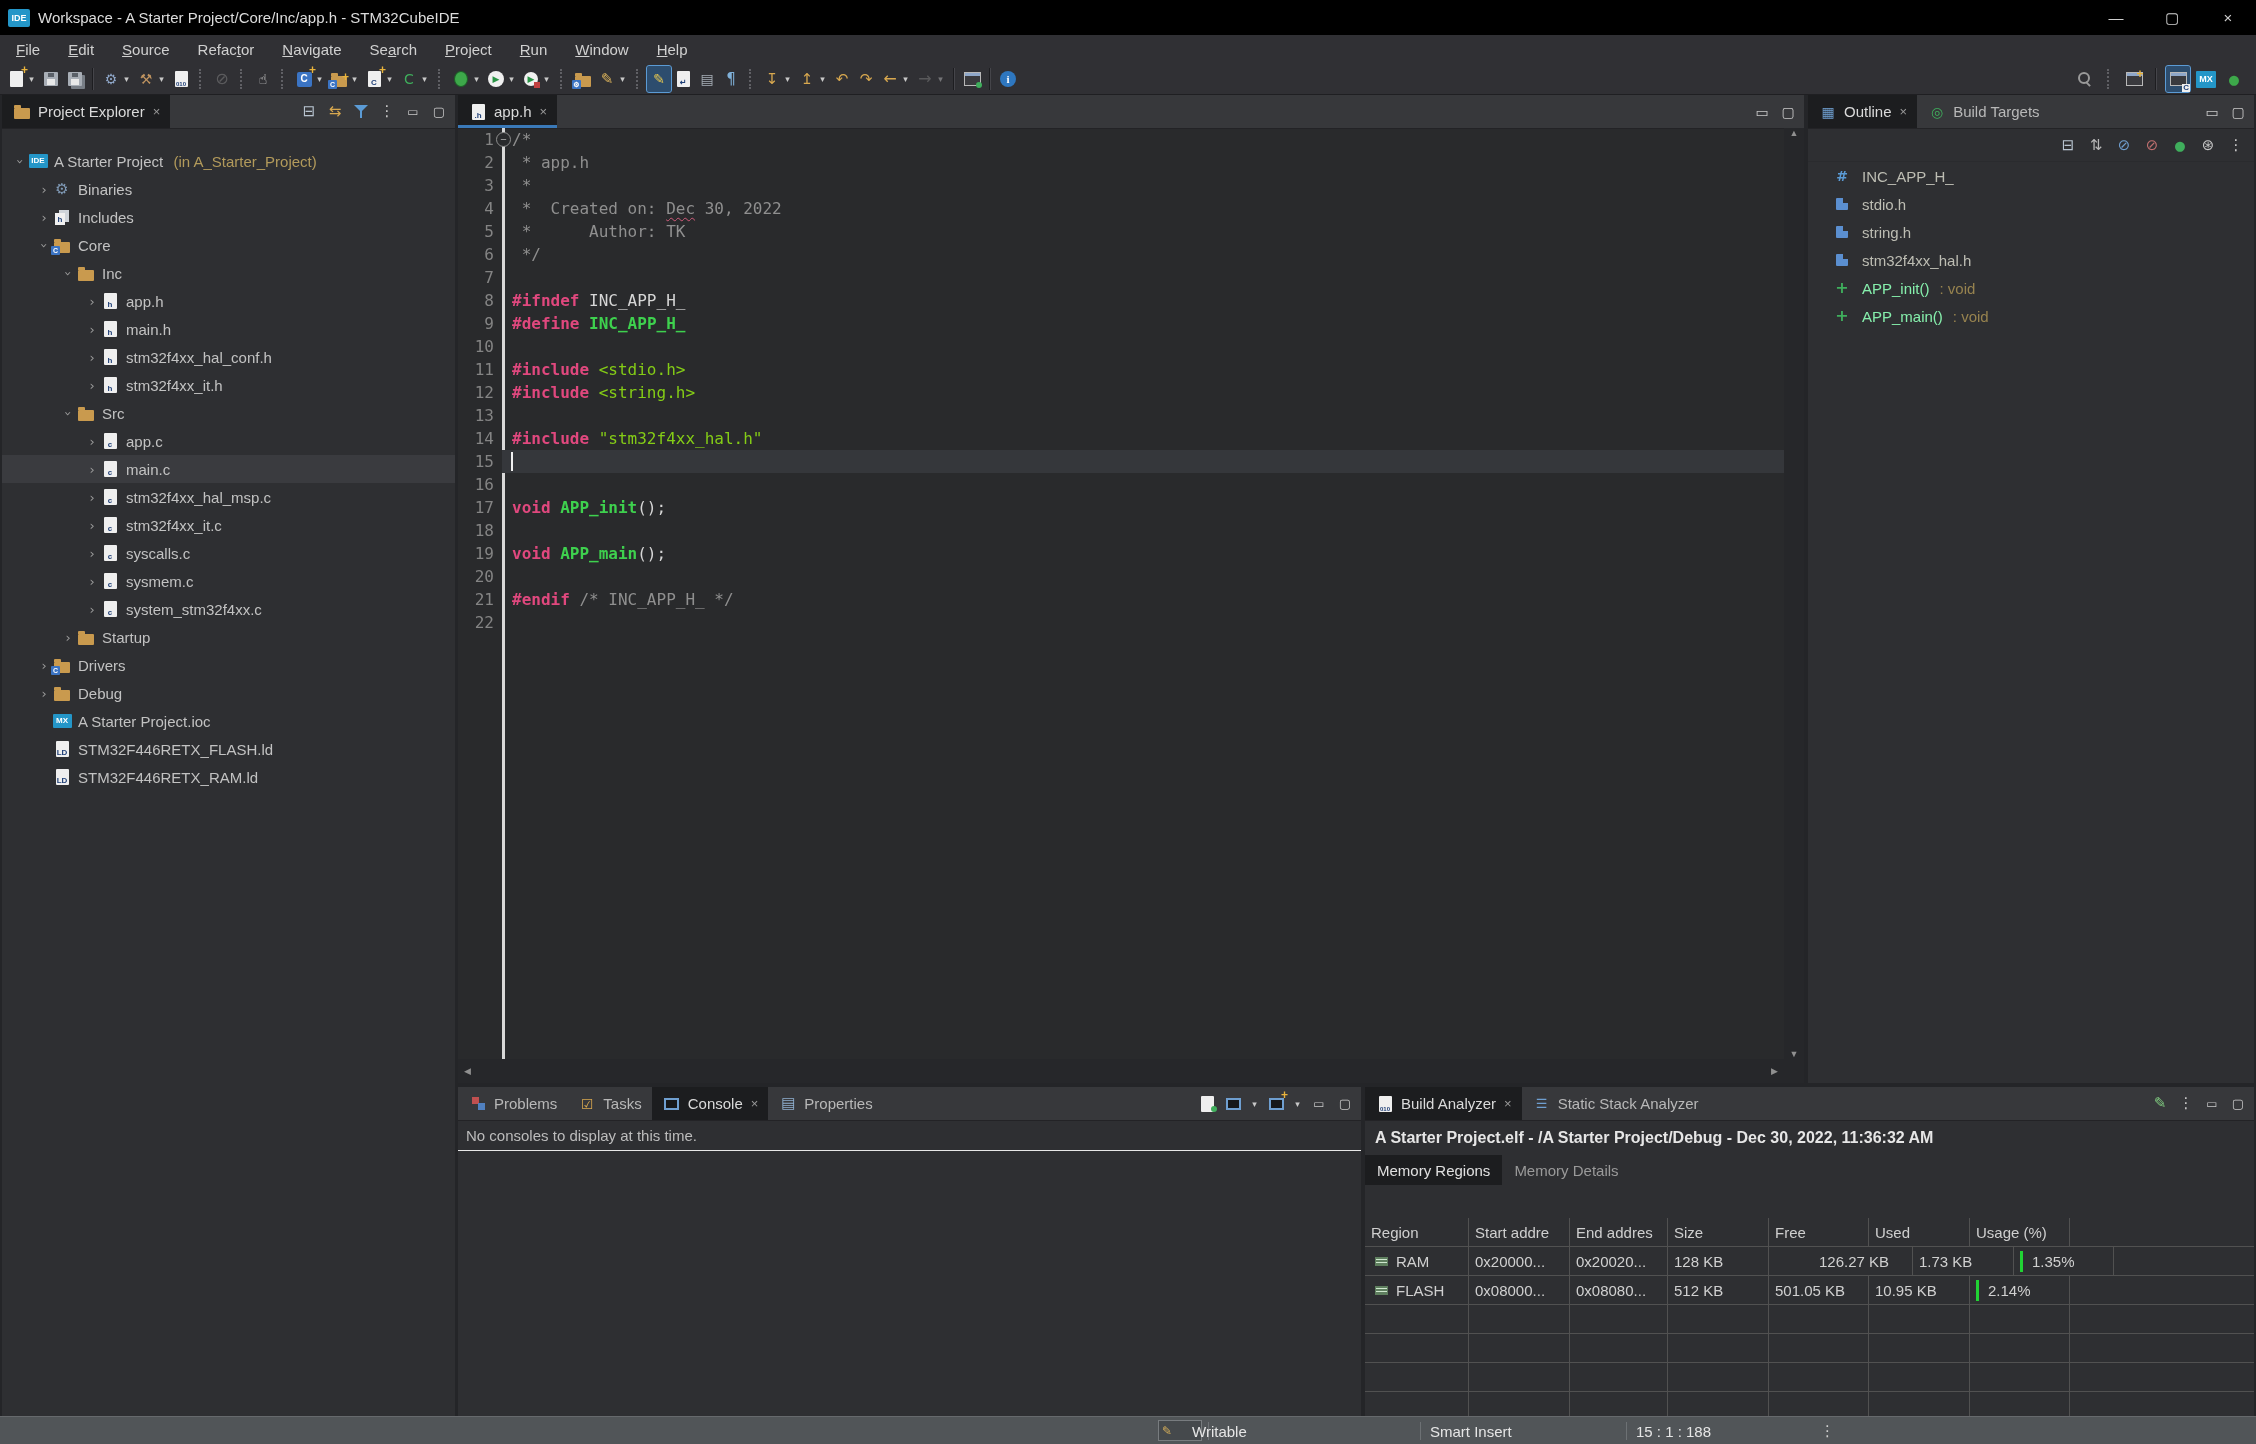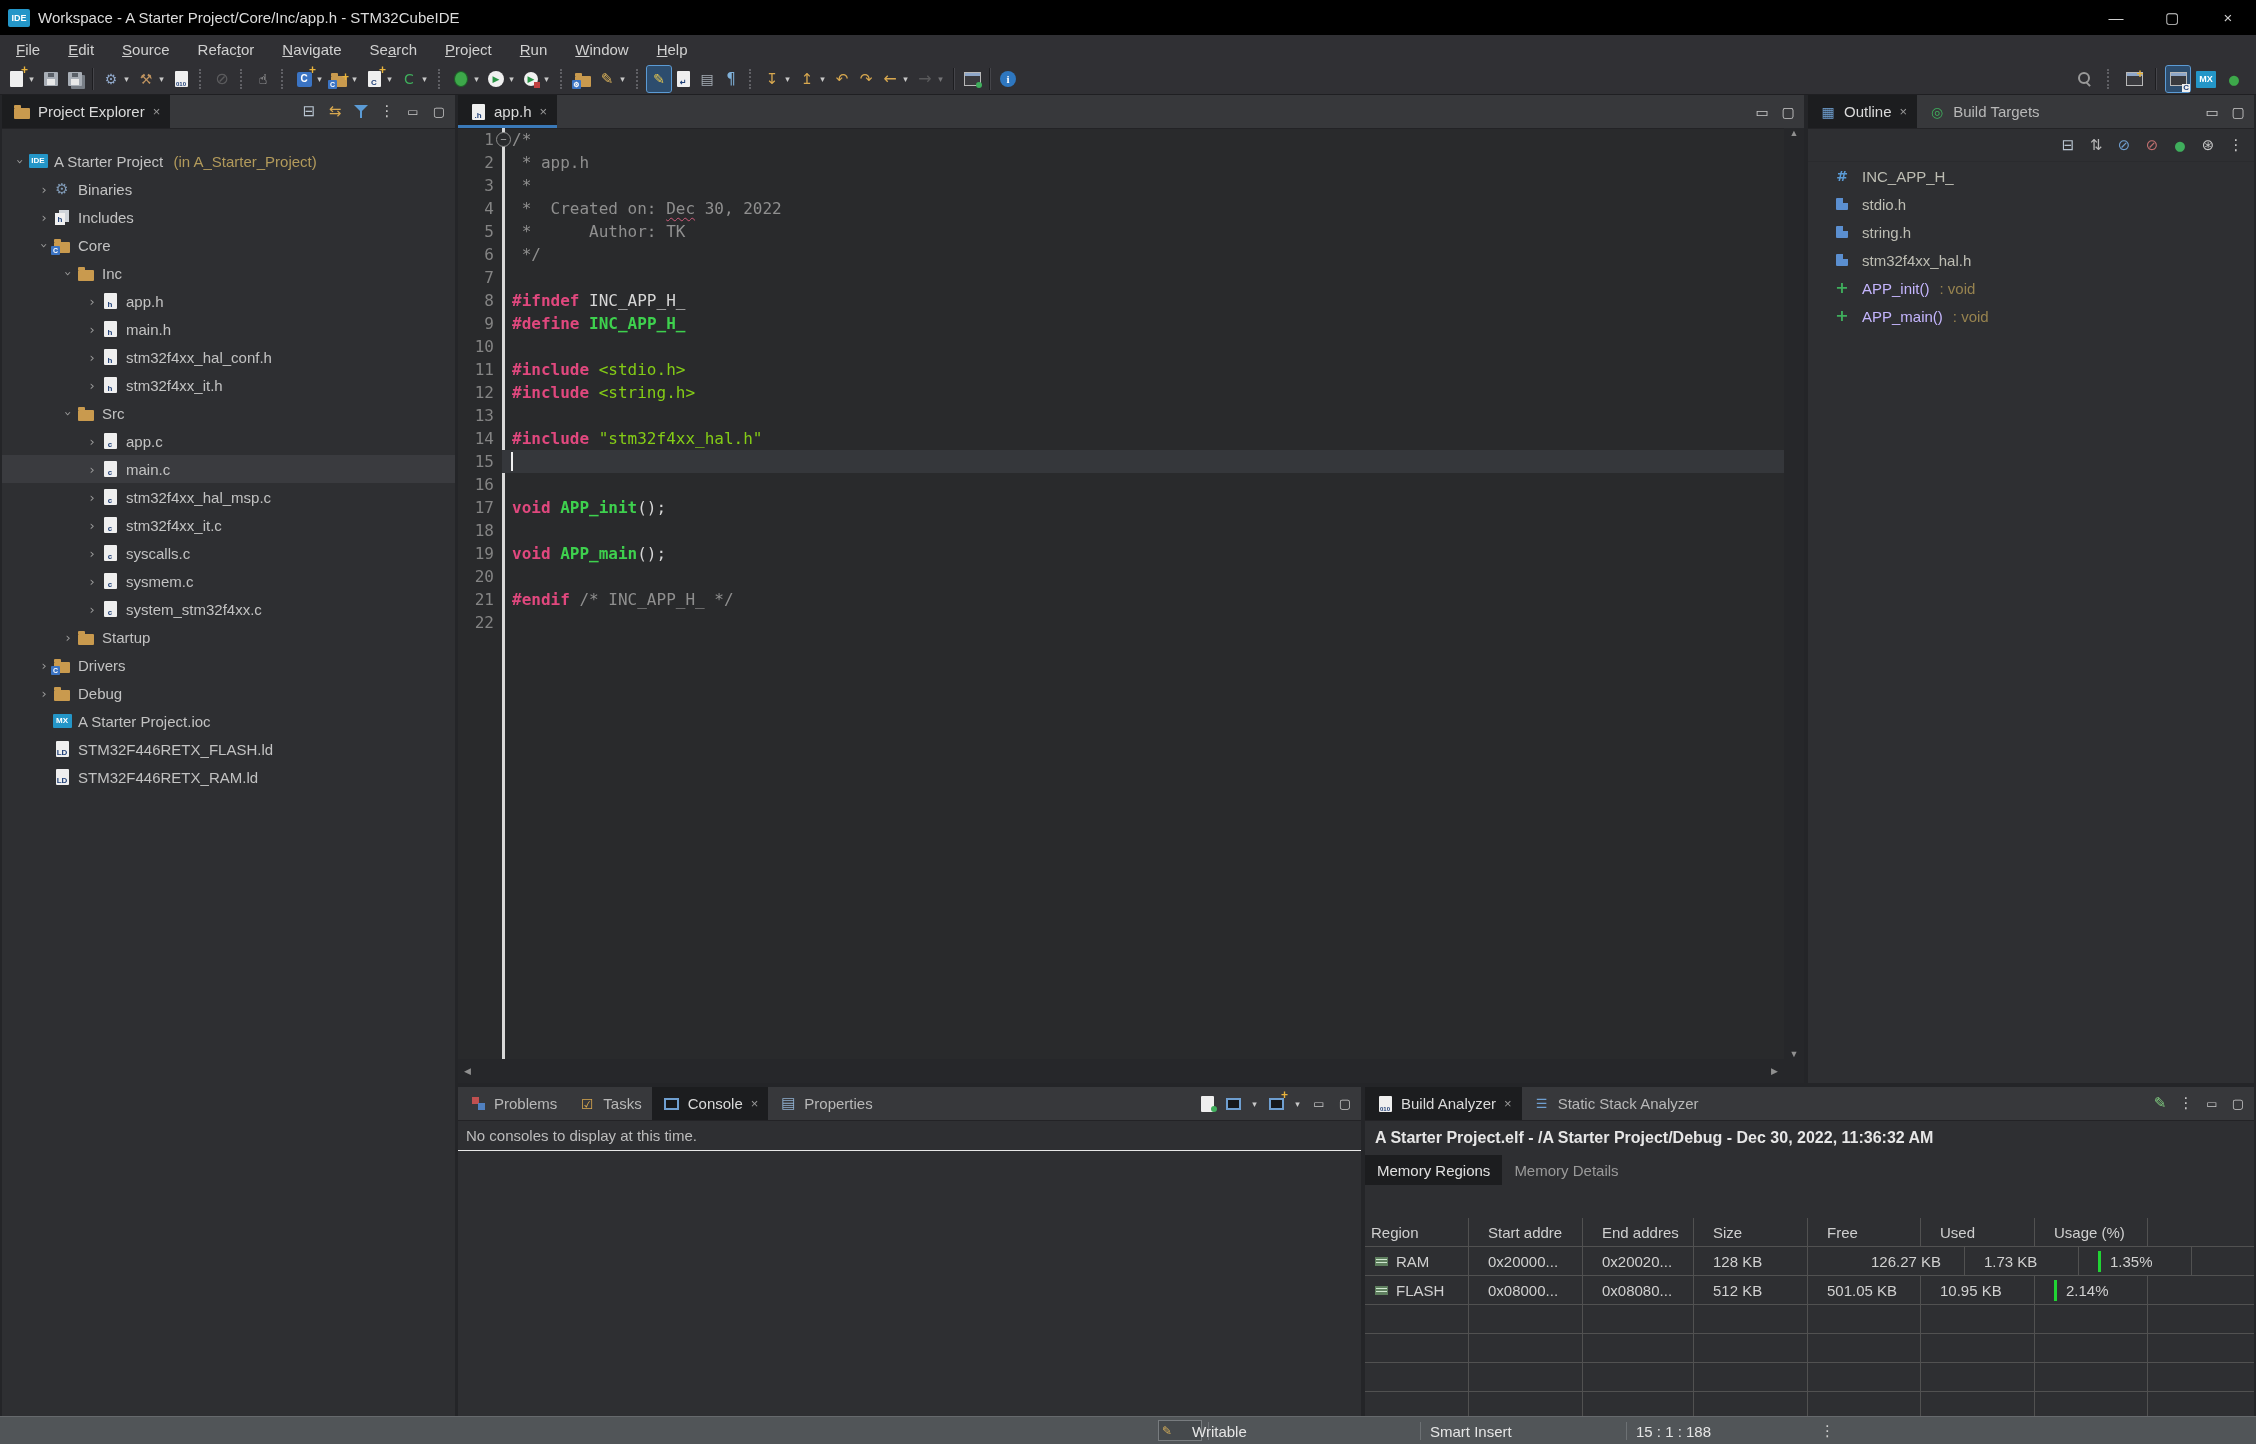--- a/index.html
+++ b/index.html
@@ -109,32 +109,32 @@
   .scroll-v{position:absolute;right:0;top:0;width:20px;bottom:24px;background:#26272a;display:flex;
             flex-direction:column;justify-content:space-between;align-items:center;color:#909090;font-size:9px;}
   .scroll-h{position:absolute;left:0;right:20px;bottom:0;height:24px;background:#26272a;display:flex;
             justify-content:space-between;align-items:center;color:#909090;font-size:9px;padding:0 6px;box-sizing:border-box;}
   .scroll-corner{position:absolute;right:0;bottom:0;width:20px;height:24px;background:#26272a;}
   
   #outline-toolbar{height:32px;display:flex;align-items:center;justify-content:flex-end;gap:8px;
                    padding-right:8px;border-bottom:1px solid #2a2b2e;}
   .outline-row{height:28px;display:flex;align-items:center;padding-left:24px;gap:10px;}
   .outline-label{color:#bdbdb3;}
-  .outline-label.fn{color:#c4b5fd;}
+  .outline-label.fn{color:#86efac;}
   .outline-suffix{color:#97834f;}
   
   #console-msg{padding:6px 8px 4px 8px;color:#bcbcbc;}
   #console-line{height:1px;background:#e8e8e8;margin:2px 0 0 0;}
   
   #an-title{padding:8px 10px 6px 10px;font-weight:bold;color:#e6e6e6;font-size:16px;white-space:nowrap;}
   #an-subtabs{display:flex;height:30px;align-items:stretch;margin-top:2px;}
   .subtab{display:flex;align-items:center;padding:0 12px;color:#9a9a9a;}
   .subtab.active{background:#1c1d1f;color:#e0e0e0;}
   #an-table{position:absolute;left:0;right:0;top:97px;bottom:0;font-size:15px;}
-  .tr{display:flex;height:29px;box-sizing:border-box;border-bottom:1px solid #515151;gap:13px;}
+  .tr{display:flex;height:29px;box-sizing:border-box;border-bottom:1px solid #515151;}
   .td{box-sizing:border-box;border-right:1px solid #515151;display:flex;align-items:center;
       padding:0 6px;color:#d0d0d0;overflow:hidden;white-space:nowrap;gap:5px;}
   .td.hdr{color:#cfcfcf;}
   .td .usage-bar{width:3px;height:21px;background:#21d334;margin-right:4px;flex:none;}
   .td.fill{border-right:none;}
   
   #statusbar{left:0;top:1416px;width:2256px;height:28px;background:#515558;border-top:1px solid #66696c;color:#e6e6e6;}
   #statusbar .sb{position:absolute;top:0;height:28px;display:flex;align-items:center;}
   .sb-sep{position:absolute;top:5px;width:1px;height:18px;background:#6d7174;}
   #sb-iconbox{left:1158px;width:44px;top:3px;height:21px;border:1px solid #787c7f;background:#45494c;

